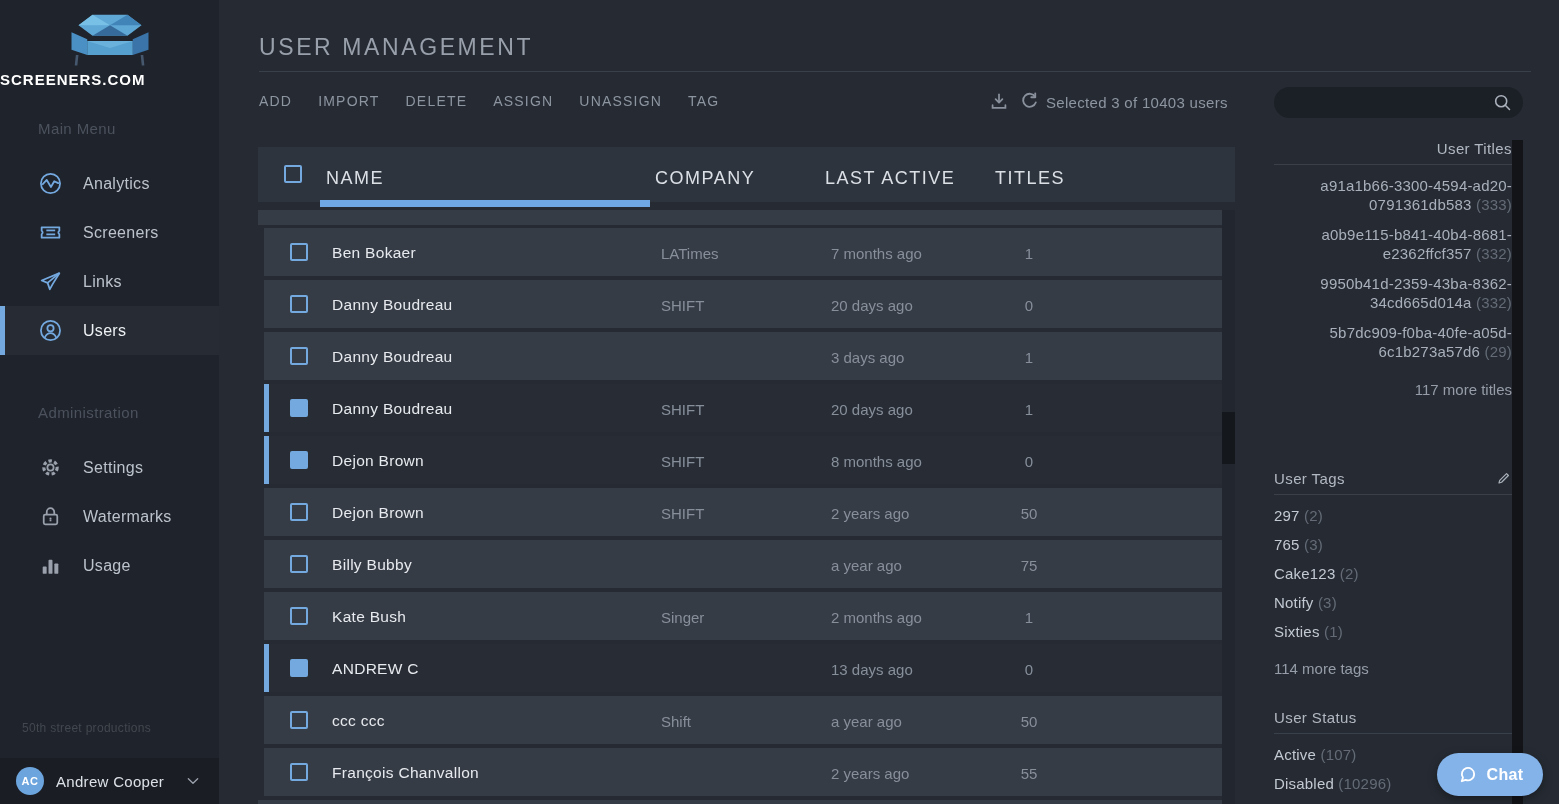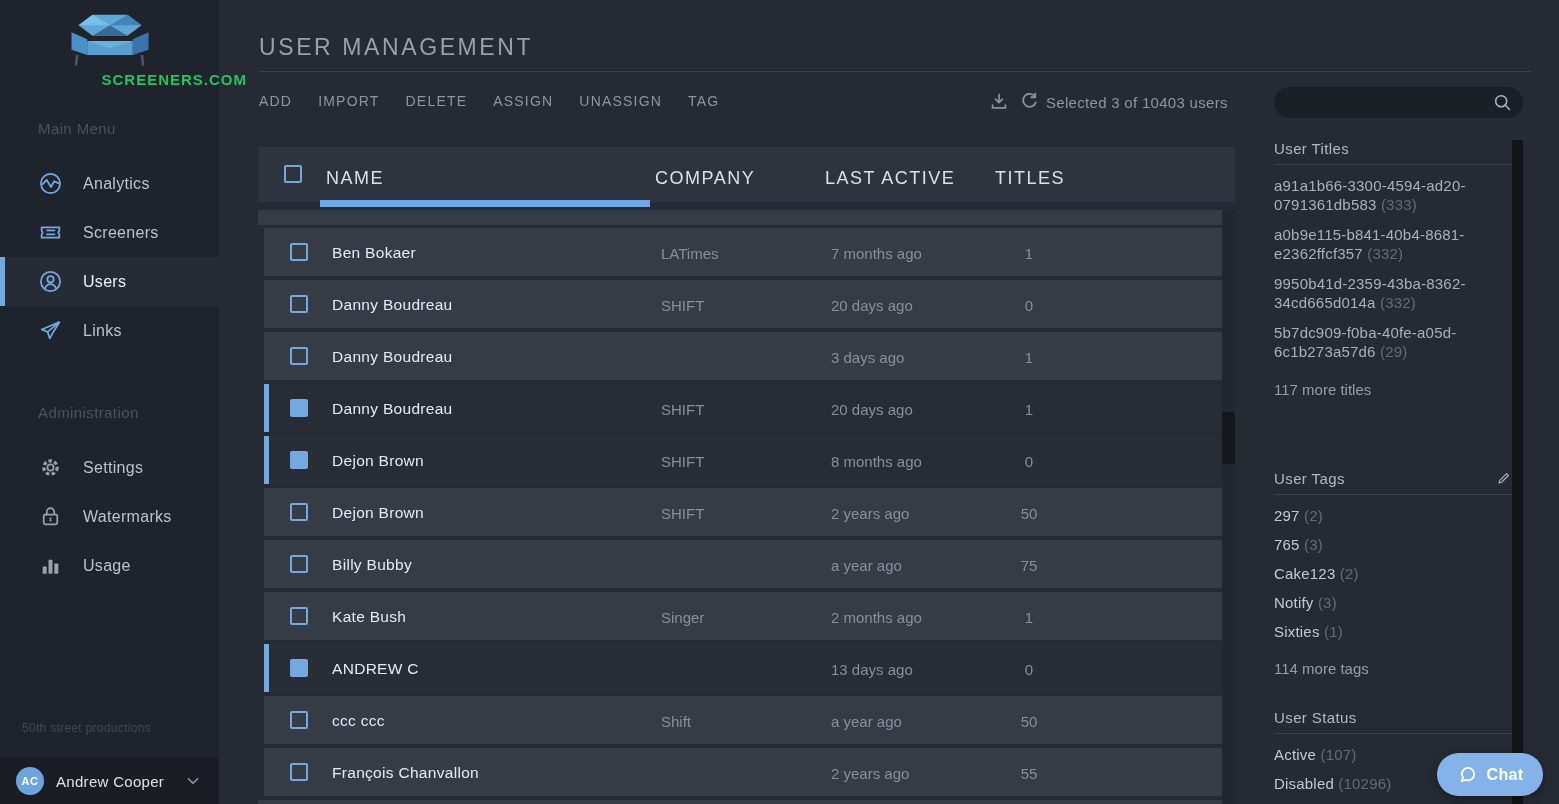--- a/index.html
+++ b/index.html
@@ -4,22 +4,22 @@
 <style>
   html,body{margin:0;padding:0;background:#14161a;}
   .canvas{
     position:relative;width:1559px;height:804px;overflow:hidden;
     background:#262b33;font-family:"Liberation Sans",sans-serif;
     -webkit-font-smoothing:antialiased;
   }
   
   .sidebar{position:absolute;left:0;top:0;width:219px;height:804px;background:#1f232b;}
   .logo{position:absolute;top:13px;left:0;width:219px;text-align:center;}
-  .brand{position:absolute;top:71px;left:0;width:219px;text-align:right;
-    color:#22c55e;font-size:15px;font-weight:bold;letter-spacing:1px;padding-left:28px;}
+  .brand{position:absolute;top:71px;left:0;width:219px;text-align:left;
+    color:#ffffff;font-size:15px;font-weight:bold;letter-spacing:1px;}
   .side-section-label{position:absolute;left:38px;color:#4b525d;font-size:15px;letter-spacing:.4px;}
   .nav{position:absolute;left:0;width:219px;}
   .nav-item{position:relative;height:49px;display:flex;align-items:center;cursor:pointer;}
   .nav-item .nicon{position:absolute;left:38px;top:12px;width:25px;height:25px;color:#74a9e0;}
   .nav-admin .nicon{color:#9aa1ac;}
   .nav-item .nlabel{position:absolute;left:83px;color:#bcc3cc;font-size:16px;letter-spacing:.3px;}
   .nav-item.active{background:#272c34;}
   .nav-item.active::before{content:"";position:absolute;left:0;top:0;bottom:0;width:5px;background:#74a9e0;}
   .nav-item.active .nlabel{color:#eef1f4;}
   .org-label{position:absolute;top:721px;left:22px;color:#42484f;font-size:12px;letter-spacing:.3px;}
@@ -60,21 +60,21 @@
   .trow .c-last{position:absolute;left:567px;top:17px;color:#878f9b;font-size:15px;}
   .trow .c-titles{position:absolute;left:737px;top:17px;width:56px;text-align:center;color:#878f9b;font-size:15px;}
   .trow.checked{background:#282d35;}
   .trow.checked::before{content:"";position:absolute;left:0;top:0;bottom:0;width:5px;background:#74a9e0;}
   .trow.checked .checkbox{background:#74a9e0;}
   .tscroll{position:absolute;left:964px;top:63px;width:13px;height:594px;background:#22262e;}
   .tscroll .thumb{position:absolute;left:0;top:202px;width:13px;height:52px;background:#14171b;cursor:pointer;}
   
   .rpanel{position:absolute;left:1274px;top:140px;width:238px;}
   .rsection{position:absolute;left:0;width:238px;}
-  .rs-titles{top:0;} .rs-tags{top:330px;} .rs-status{top:569px;}
+  .rs-titles{top:0;text-align:right;} .rs-tags{top:330px;} .rs-status{top:569px;}
   .rheading{position:relative;color:#b2b8c2;font-size:15px;letter-spacing:.4px;padding-bottom:7px;border-bottom:1px solid #3a404a;}
   .rheading .pencil{position:absolute;right:0;top:0;width:16px;height:16px;color:#aab1bb;cursor:pointer;}
   .uuid-item{margin-top:11px;color:#a9b0bb;font-size:15px;line-height:19px;letter-spacing:.2px;cursor:pointer;}
   .count{color:#646b76;}
   .more-link{margin-top:20px;color:#969da8;font-size:15px;cursor:pointer;}
   .tag-item{margin-top:12px;color:#c3c9d2;font-size:15px;letter-spacing:.2px;cursor:pointer;}
   .rs-tags .tag-item:first-of-type,.rs-status .tag-item:first-of-type{margin-top:17px;}
   .rscroll{position:absolute;left:1512px;top:140px;width:11px;height:664px;background:#121418;}
   
   .chat-btn{position:absolute;left:1437px;top:753px;width:106px;height:43px;border-radius:22px;background:#84b3ea;
@@ -119,38 +119,38 @@
       <div class="nav-item">
         <span class="nicon">
           <svg viewBox="0 0 24 24" fill="none" stroke="currentColor" stroke-width="1.7" width="25" height="25">
             <path d="M3.5,7 H20.5 V10.3 a2,2 0 0 0 0,3.4 V17 H3.5 V13.7 a2,2 0 0 0 0,-3.4 Z" stroke-linejoin="round"></path>
             <line x1="8" y1="10" x2="16.5" y2="10"></line>
             <line x1="8" y1="13.8" x2="16.5" y2="13.8"></line>
           </svg>
         </span>
         <span class="nlabel">Screeners</span>
       </div>
+      <div class="nav-item">
+        <span class="nicon">
+          <svg viewBox="0 0 24 24" fill="none" stroke="currentColor" stroke-width="1.7" width="25" height="25">
+            <path d="M20.5,4 L3.5,11 L9.2,13.3 L11.3,19.5 L14.2,14.3 L20.5,4 Z" stroke-linejoin="round"></path>
+            <line x1="9.2" y1="13.3" x2="20.5" y2="4"></line>
+          </svg>
+        </span>
+        <span class="nlabel">Links</span>
+      </div>
       <div class="nav-item active">
         <span class="nicon">
           <svg viewBox="0 0 24 24" fill="none" stroke="currentColor" stroke-width="1.7" width="25" height="25">
             <circle cx="12" cy="12" r="9.2"></circle>
             <circle cx="12" cy="9.8" r="3"></circle>
             <path d="M6.6,18.6 C7.8,15.9 9.7,14.6 12,14.6 C14.3,14.6 16.2,15.9 17.4,18.6" stroke-linecap="round"></path>
           </svg>
         </span>
         <span class="nlabel">Users</span>
-      </div>
-      <div class="nav-item">
-        <span class="nicon">
-          <svg viewBox="0 0 24 24" fill="none" stroke="currentColor" stroke-width="1.7" width="25" height="25">
-            <path d="M20.5,4 L3.5,11 L9.2,13.3 L11.3,19.5 L14.2,14.3 L20.5,4 Z" stroke-linejoin="round"></path>
-            <line x1="9.2" y1="13.3" x2="20.5" y2="4"></line>
-          </svg>
-        </span>
-        <span class="nlabel">Links</span>
       </div>
     </div>
 
     <div class="side-section-label" style="top:404px;">Administration</div>
 
     <div class="nav nav-admin" style="top:443px;">
       <div class="nav-item">
         <span class="nicon">
           <svg viewBox="0 0 24 24" fill="none" stroke="currentColor" width="25" height="25">
             <circle cx="12" cy="12" r="6.4" stroke-width="3" stroke-dasharray="3.3 2.3"></circle>

